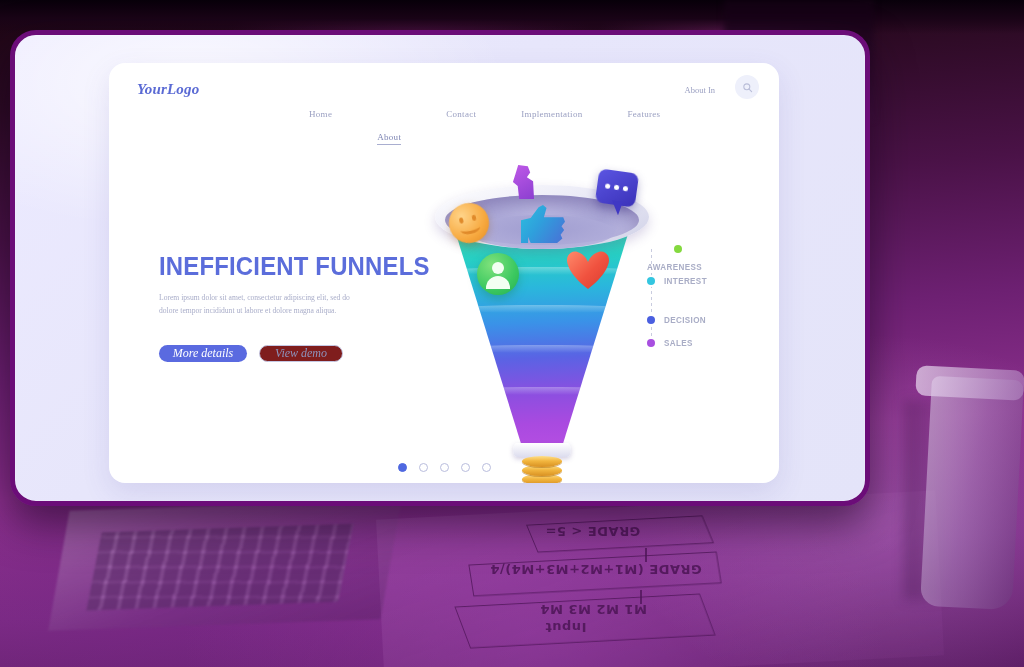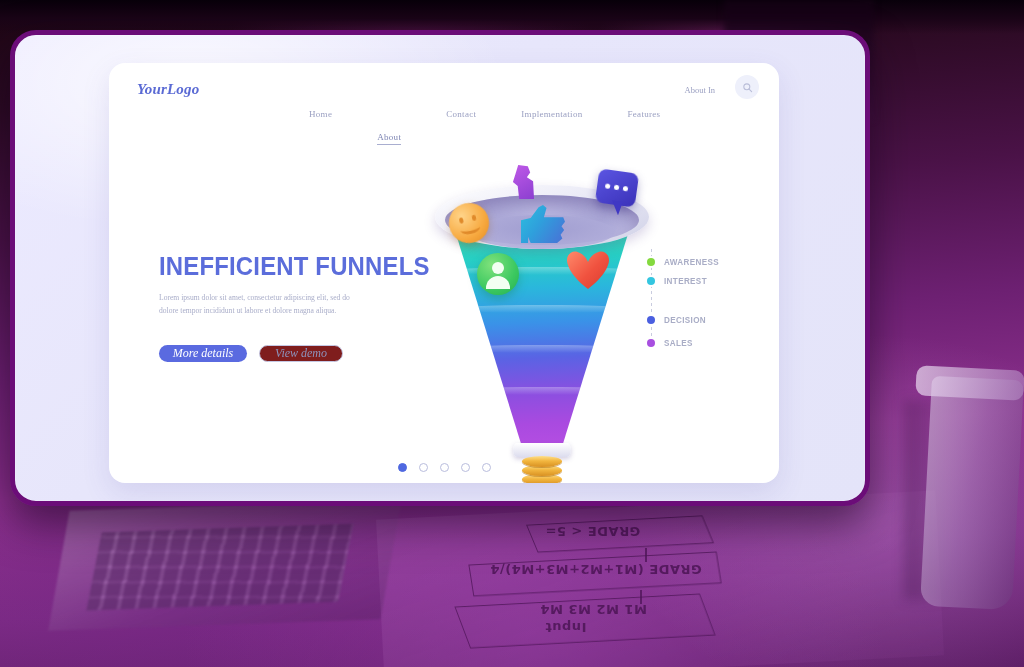--- a/index.html
+++ b/index.html
@@ -392,21 +392,21 @@
 
         <div class="coin" style="top:21px;"></div>
         <div class="coin" style="top:12px;"></div>
         <div class="coin" style="top:3px;"></div>
       </div>
     </div>
 
     <div id="funnel-legend">
       <div id="legend-axis"></div>
 
-      <div class="legend-row" style="top:16px;">
+      <div class="legend-row" style="top:4px;flex-direction:column;">
         <span class="legend-dot" style="background:#84d93f;"></span>
         <span class="legend-label">AWARENESS</span>
       </div>
 
       <div class="legend-row" style="top:35px;">
         <span class="legend-dot" style="background:#34c6e0;"></span>
         <span class="legend-label">INTEREST</span>
       </div>
 
       <div class="legend-row" style="top:74px;">

